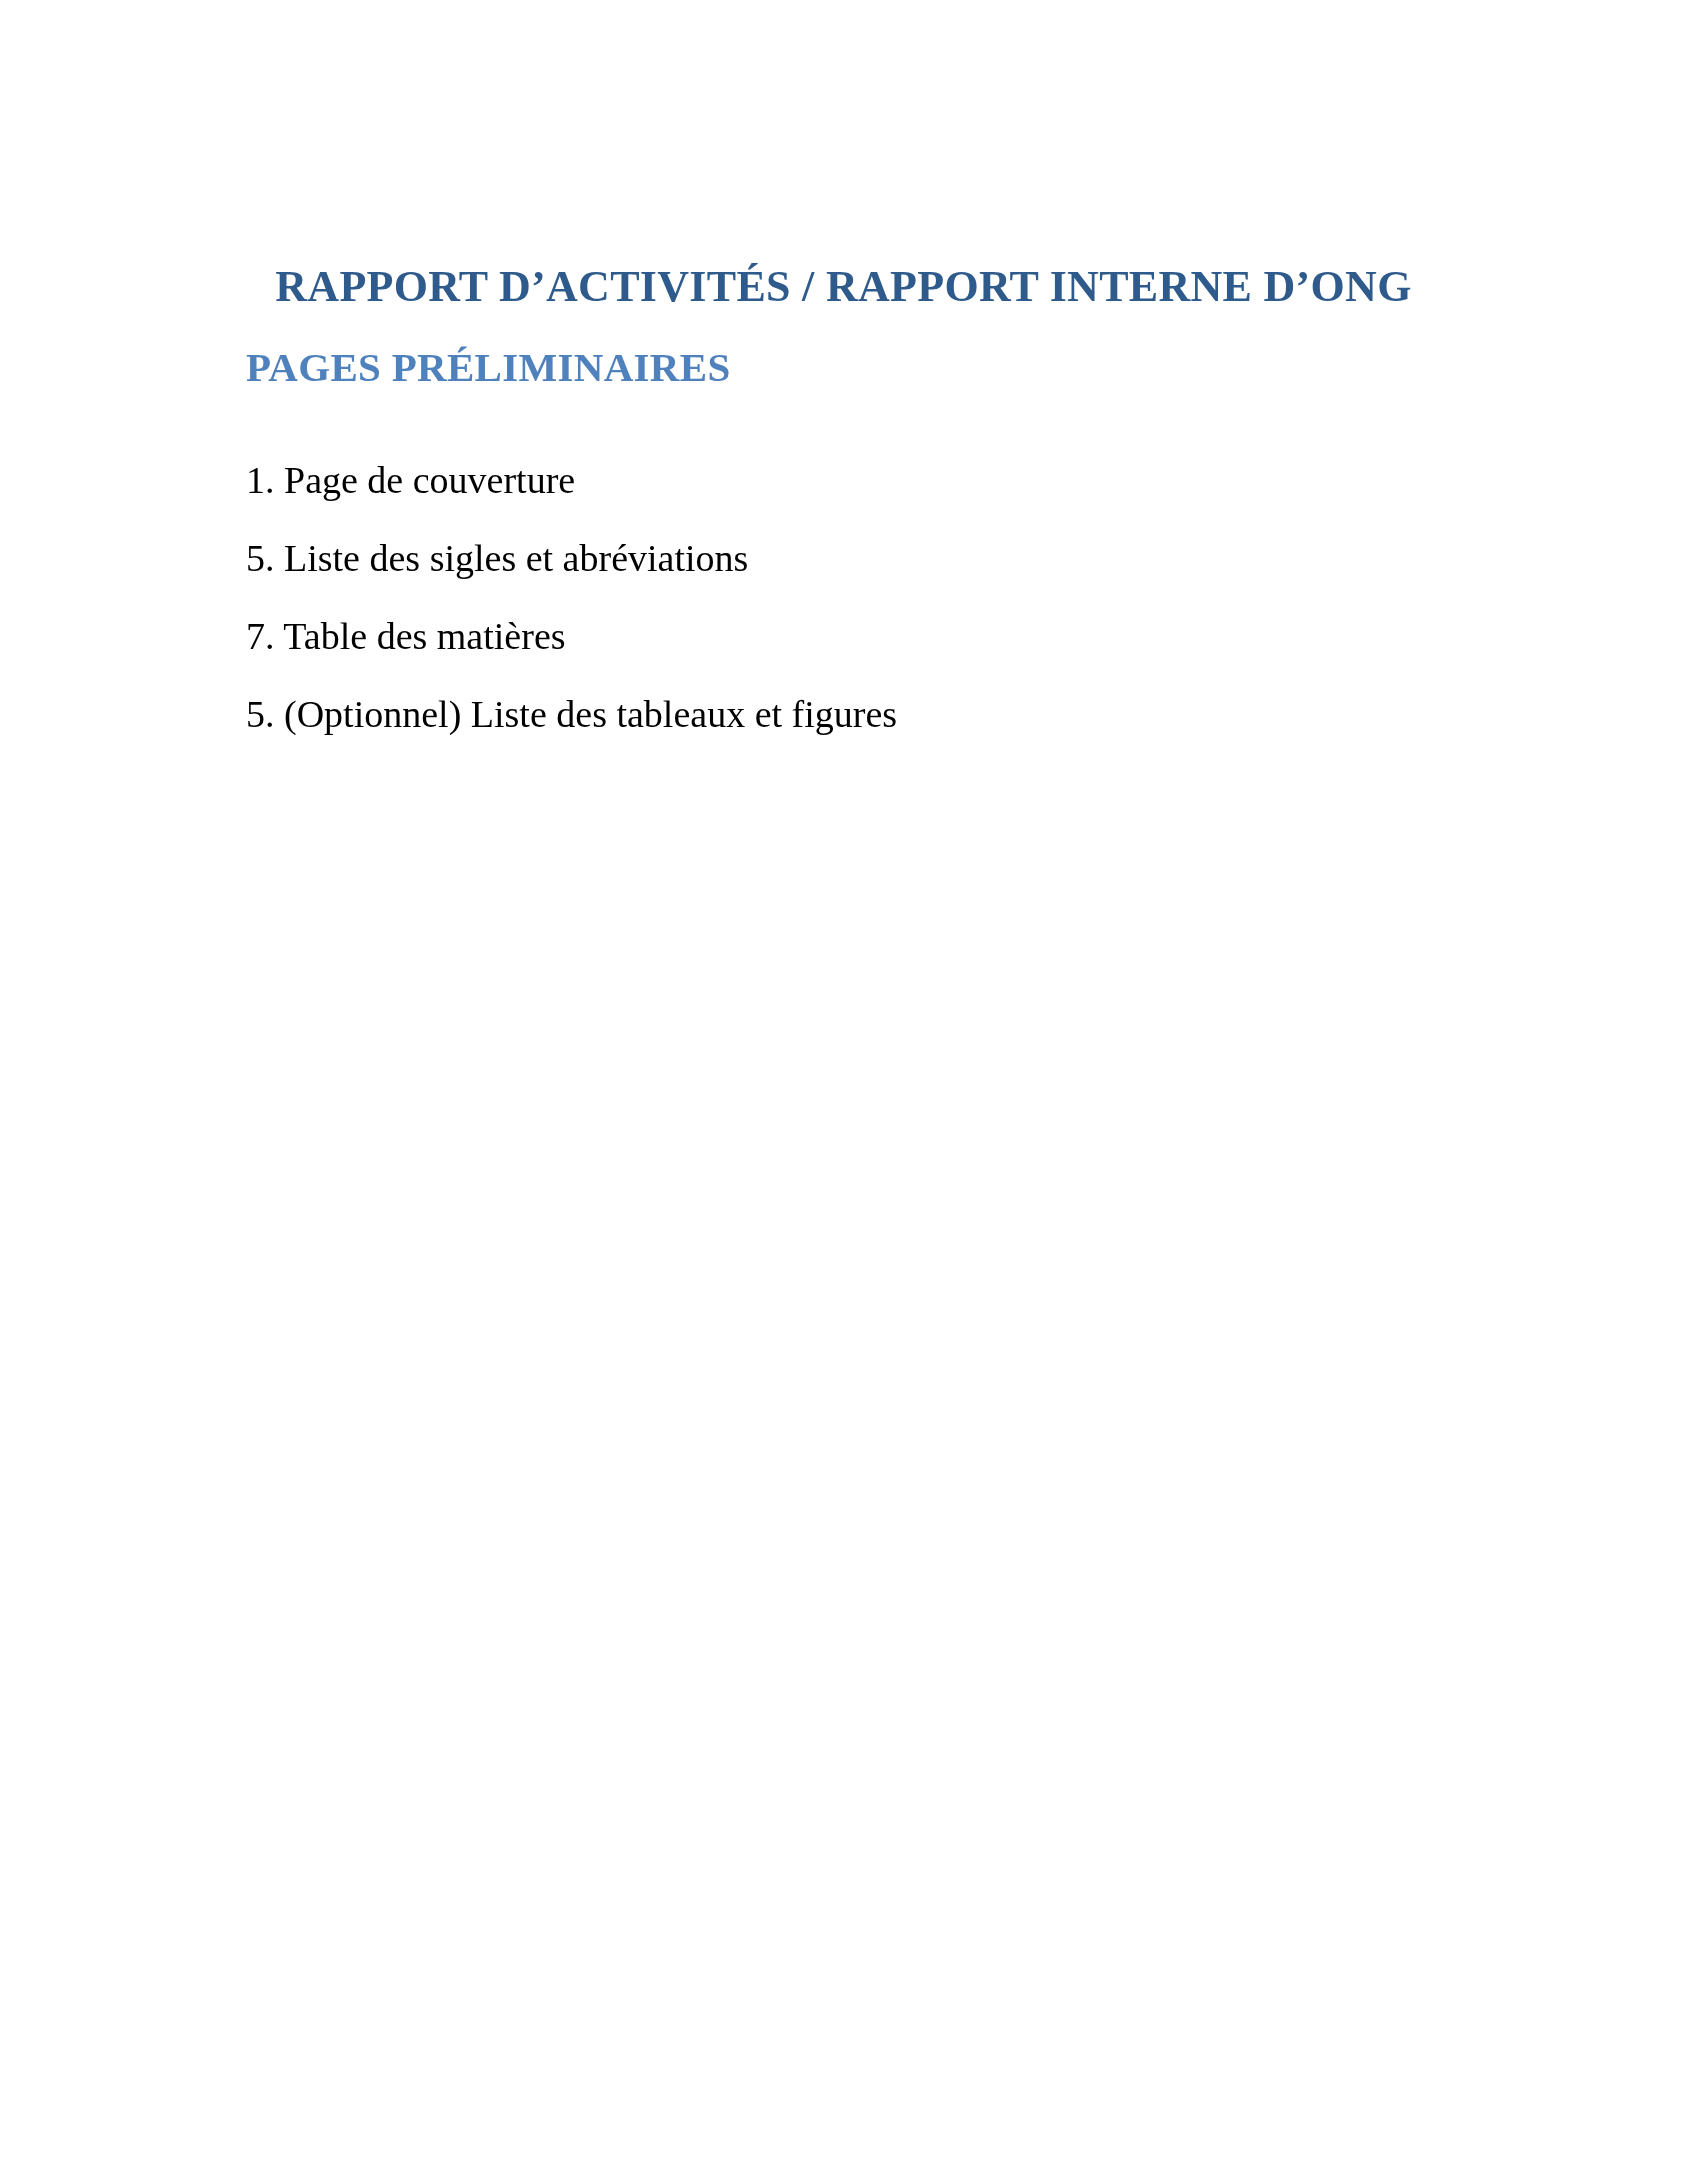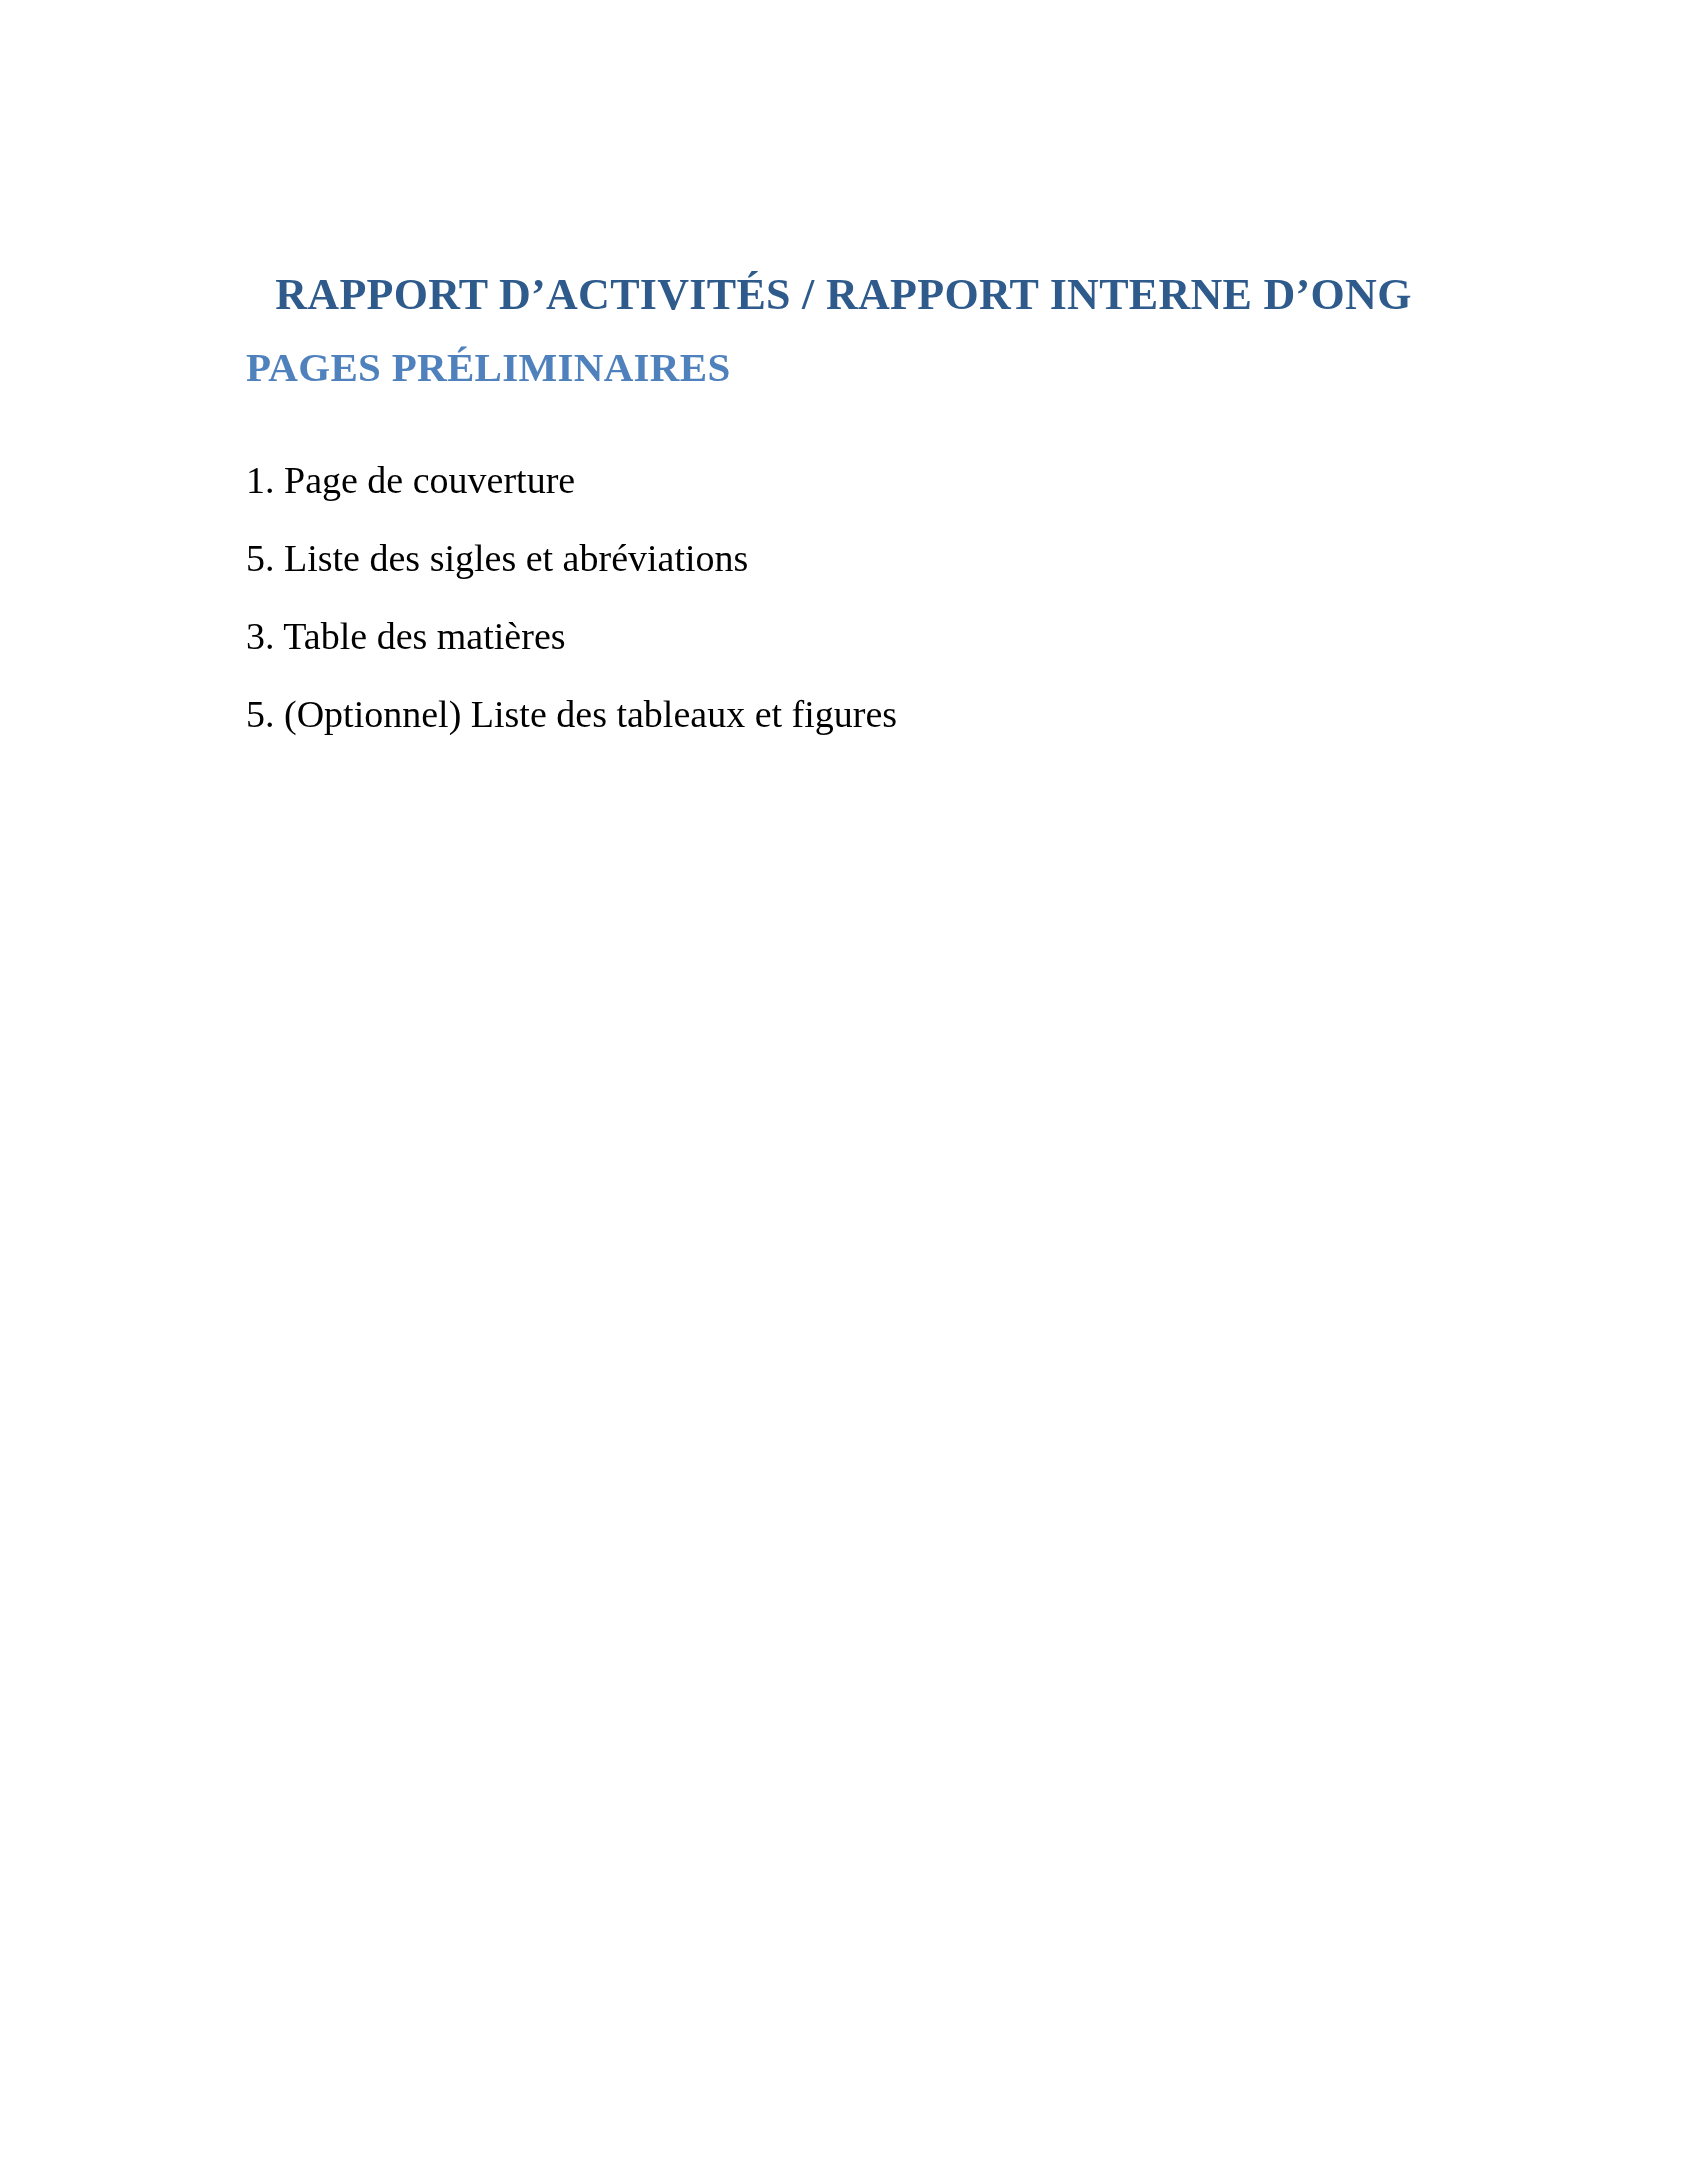--- a/index.html
+++ b/index.html
@@ -14,21 +14,21 @@
     margin: 0 auto;
     background: var(--page-bg, #ffffff);
     font-family: "Liberation Serif", "DejaVu Serif", serif;
     overflow: hidden;
   }
   .doc-title {
     position: absolute;
     top: 253px;
     left: 0;
     right: 0;
-    margin: 16px;
+    margin: 8px;
     text-align: center;
     font-size: 44px;
     line-height: 1.18;
     font-weight: bold;
     color: var(--title-color, #2F5B8C);
     letter-spacing: 0.3px;
   }
   .section-heading {
     position: absolute;
     top: 343px;
@@ -61,18 +61,18 @@
 
 <div class="page">
 
   <h1 class="doc-title">RAPPORT D’ACTIVITÉS / RAPPORT INTERNE D’ONG</h1>
 
   <h2 class="section-heading">PAGES PRÉLIMINAIRES</h2>
 
   <div class="prelim-list">
     <p>1. Page de couverture</p>
     <p>5. Liste des sigles et abréviations</p>
-    <p>3. Table des matières</p>
+    <p>7. Table des matières</p>
     <p>5. (Optionnel) Liste des tableaux et figures</p>
   </div>
 
 </div>
 
 
 </body></html>

